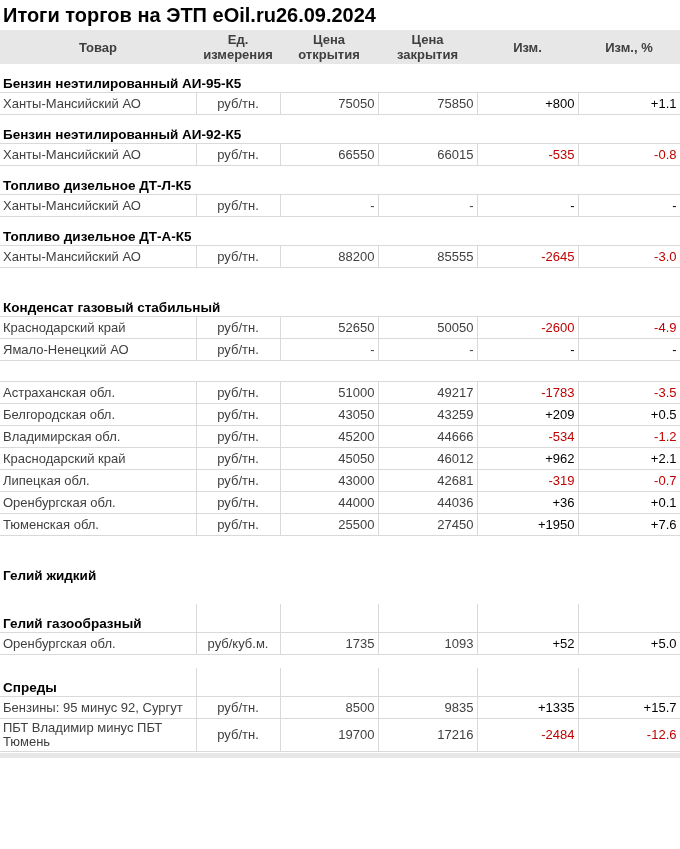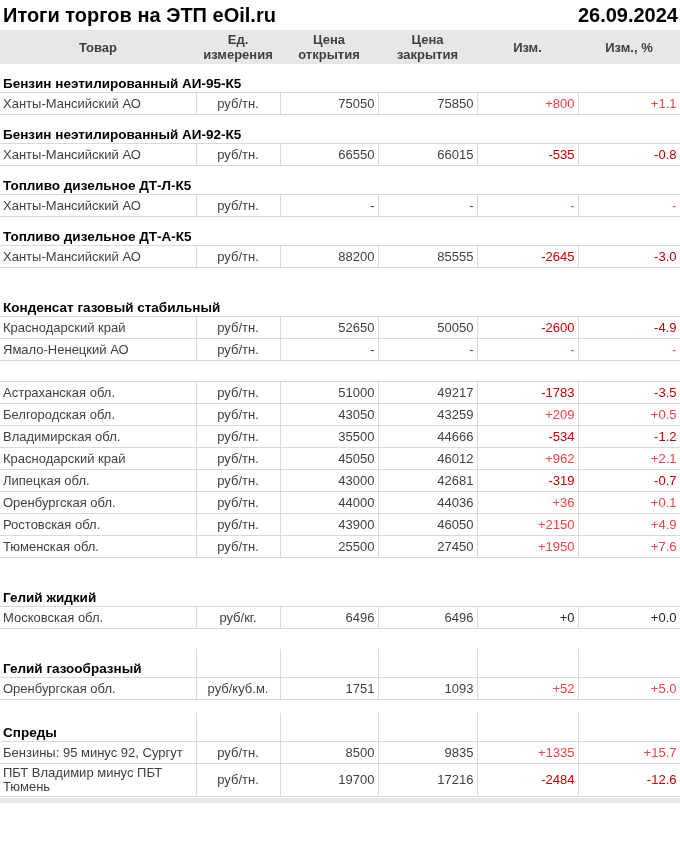--- a/index.html
+++ b/index.html
@@ -5,21 +5,20 @@
   html,body { margin:0; padding:0; background:#fff; }
   body {
     width:680px;
     font-family:"Liberation Sans", sans-serif;
     color:#3f3f3f;
     -webkit-font-smoothing:antialiased;
   }
   .title-bar {
     height:30px;
     display:flex;
-    justify-content:space-between;
     align-items:center;
     padding:0 2px 0 3px;
     box-sizing:border-box;
   }
   .title-bar .title, .title-bar .date {
     font-weight:bold;
     font-size:20px;
     color:#000;
     white-space:nowrap;
   }
@@ -62,21 +61,21 @@
     padding:2px 3px;
     vertical-align:middle;
     line-height:14px;
     box-sizing:border-box;
   }
   tr.data td:first-child { border-left:none;margin-top:32px; }
   td.product { text-align:left; padding-left:4px; }
   td.unit    { text-align:center; }
   td.num     { text-align:right; padding-right:8px; }
   td.chg     { text-align:right; padding-right:3px; }
-  .green { color:#ef4444; }
+  .green { color:#000000; }
   .red   { color:#c00000; }
   .black { color:#1f1f1f; }
   tr.gap td { border:none; height:20px; padding:0; }
   tr.gap.small td { height:13px; }
   .footer-bar {
     width:680px;
     height:5px;
     background:#e7e7e7;
     margin-top:1px;
   }
@@ -190,21 +189,21 @@
         <td class="product">Белгородская обл.</td>
         <td class="unit">руб/тн.</td>
         <td class="num">43050</td>
         <td class="num">43259</td>
         <td class="chg green">+209</td>
         <td class="chg green">+0.5</td>
       </tr>
       <tr class="data">
         <td class="product">Владимирская обл.</td>
         <td class="unit">руб/тн.</td>
-        <td class="num">35500</td>
+        <td class="num">45200</td>
         <td class="num">44666</td>
         <td class="chg red">-534</td>
         <td class="chg red">-1.2</td>
       </tr>
       <tr class="data">
         <td class="product">Краснодарский край</td>
         <td class="unit">руб/тн.</td>
         <td class="num">45050</td>
         <td class="num">46012</td>
         <td class="chg green">+962</td>
@@ -220,64 +219,48 @@
       </tr>
       <tr class="data">
         <td class="product">Оренбургская обл.</td>
         <td class="unit">руб/тн.</td>
         <td class="num">44000</td>
         <td class="num">44036</td>
         <td class="chg green">+36</td>
         <td class="chg green">+0.1</td>
       </tr>
       <tr class="data">
-        <td class="product">Ростовская обл.</td>
-        <td class="unit">руб/тн.</td>
-        <td class="num">43900</td>
-        <td class="num">46050</td>
-        <td class="chg green">+2150</td>
-        <td class="chg green">+4.9</td>
-      </tr>
-      <tr class="data">
         <td class="product">Тюменская обл.</td>
         <td class="unit">руб/тн.</td>
         <td class="num">25500</td>
         <td class="num">27450</td>
         <td class="chg green">+1950</td>
         <td class="chg green">+7.6</td>
       </tr>
       <tr class="gap">
         <td colspan="6"></td>
       </tr>
       <tr class="section">
         <td class="sec-name" colspan="6">Гелий жидкий</td>
       </tr>
-      <tr class="data">
-        <td class="product">Московская обл.</td>
-        <td class="unit">руб/кг.</td>
-        <td class="num">6496</td>
-        <td class="num">6496</td>
-        <td class="chg black">+0</td>
-        <td class="chg black">+0.0</td>
-      </tr>
       <tr class="gap">
         <td colspan="6"></td>
       </tr>
       <tr class="section bordered">
         <td class="sec-name">Гелий газообразный</td>
         <td class="empty"></td>
         <td class="empty"></td>
         <td class="empty"></td>
         <td class="empty"></td>
         <td class="empty"></td>
       </tr>
       <tr class="data">
         <td class="product">Оренбургская обл.</td>
         <td class="unit">руб/куб.м.</td>
-        <td class="num">1751</td>
+        <td class="num">1735</td>
         <td class="num">1093</td>
         <td class="chg green">+52</td>
         <td class="chg green">+5.0</td>
       </tr>
       <tr class="gap small">
         <td colspan="6"></td>
       </tr>
       <tr class="section bordered">
         <td class="sec-name">Спреды</td>
         <td class="empty"></td>

